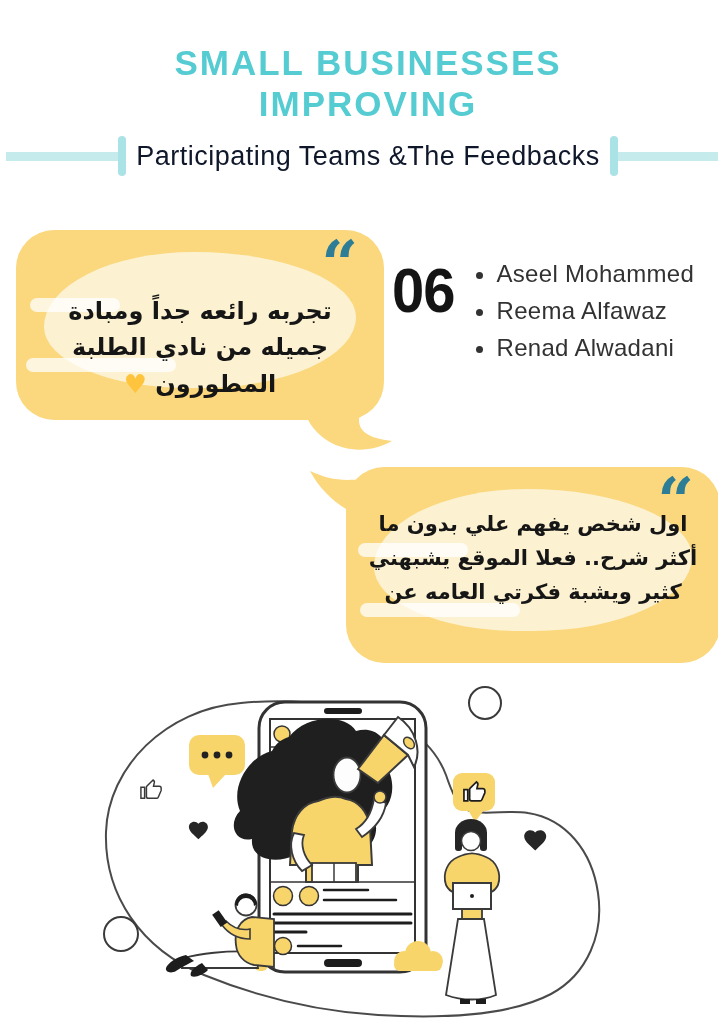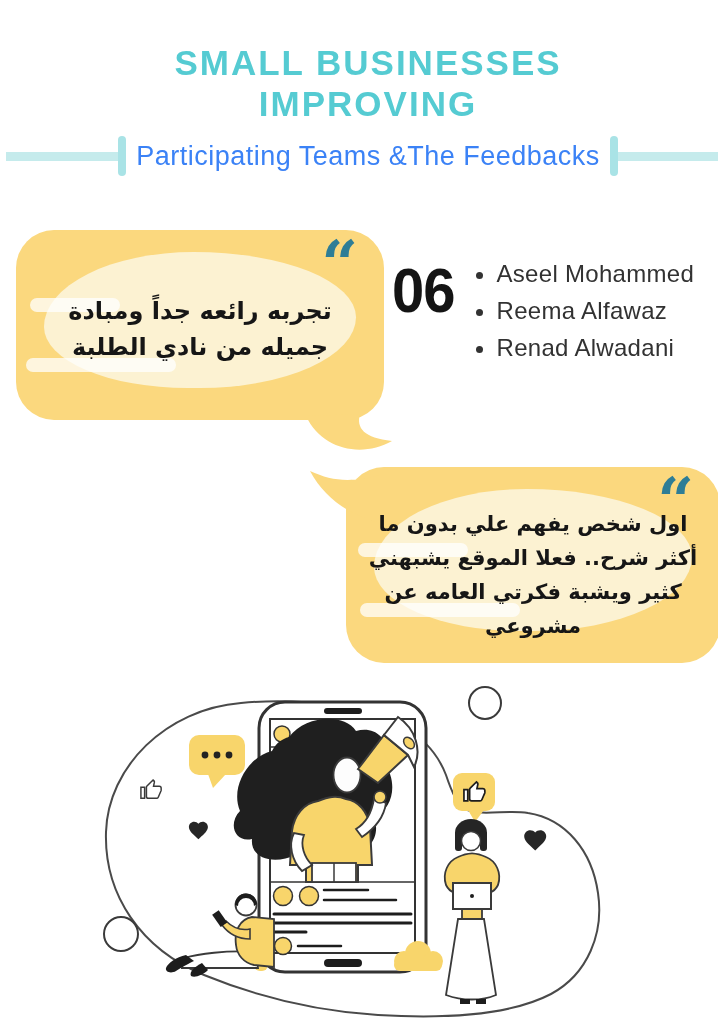--- a/index.html
+++ b/index.html
@@ -14,21 +14,21 @@
     color:#55cbd2;font-weight:800;font-size:35px;line-height:1.18;
     letter-spacing:2px;
   }
   .subtitle-row{
     position:absolute;top:122px;left:0;width:724px;height:44px;
     display:flex;align-items:center;
   }
   .subtitle-line{flex:1;height:9px;background:#c5ebec;}
   .subtitle-bar{width:8px;height:40px;border-radius:4px;background:#a9e3e6;flex:none;}
   .subtitle-text{
-    flex:none;padding:0 10px;font-size:27px;color:#3b82f6;letter-spacing:.5px;
+    flex:none;padding:0 10px;font-size:27px;color:#0f172a;letter-spacing:.5px;
     white-space:nowrap;
   }
   
   .bubble{position:absolute;background:#fbd87e;border-radius:38px;}
   .bubble-inner{
     position:absolute;inset:22px 28px 32px 28px;background:#fcf2d2;
     border-radius:48% 52% 50% 46% / 55% 48% 52% 45%;
   }
   .streak{position:absolute;height:14px;background:rgba(255,255,255,.75);border-radius:8px;}
   .quote-glyph{
@@ -84,20 +84,21 @@
   </div>
 
   <div class="bubble bubble1 b1">
     <div class="bubble-inner"></div>
     <div class="streak" style="left:14px;top:68px;width:90px;"></div>
     <div class="streak" style="left:10px;top:128px;width:150px;"></div>
     <span class="quote-glyph">“</span>
     <div class="bubble-text">
       <div class="line">تجربه رائعه جداً ومبادة</div>
       <div class="line">جميله من نادي الطلبة</div>
+      <div class="line"><span>المطورون</span> <span class="gold-heart">♥</span></div>
     </div>
     <svg class="tail" style="left:290px;top:184px;" width="88" height="48" viewBox="0 0 88 48">
       <path d="M0 2 L54 0 C50 14 58 24 86 27 C56 44 16 36 0 2 Z" fill="#fbd87e"></path>
     </svg>
   </div>
 
   <div class="team team1">
     <div class="team-number">06</div>
     <div>
       <ul class="team-members">
@@ -111,21 +112,20 @@
 
   <div class="bubble bubble2 b2">
     <div class="bubble-inner"></div>
     <div class="streak" style="left:12px;top:76px;width:110px;"></div>
     <div class="streak" style="left:14px;top:136px;width:160px;"></div>
     <span class="quote-glyph">“</span>
     <div class="bubble-text">
       <div class="line">اول شخص يفهم علي بدون ما</div>
       <div class="line">أكثر شرح.. فعلا الموقع يشبهني</div>
       <div class="line">كثير ويشبة فكرتي العامه عن</div>
-      <div class="line">مشروعي</div>
     </div>
     <svg class="tail" style="left:-36px;top:4px;" width="72" height="56" viewBox="0 0 72 56">
       <path d="M70 4 C40 12 22 10 0 0 C14 26 38 44 70 52 Z" fill="#fbd87e"></path>
     </svg>
   </div>
 
   <svg class="illustration" viewBox="0 0 724 369">
 
     <path d="M235 36 C160 42 102 100 100 165 C98 228 135 282 198 308 C252 330 308 344 372 348 C440 352 505 348 545 327 C582 307 598 266 592 226 C586 184 560 152 522 146 C500 142 478 150 458 142 C452 138 446 126 440 108 C424 66 380 44 330 38 C298 34 265 33 235 36 Z" fill="#ffffff" stroke="#4a4a4a" stroke-width="2"></path>
 

